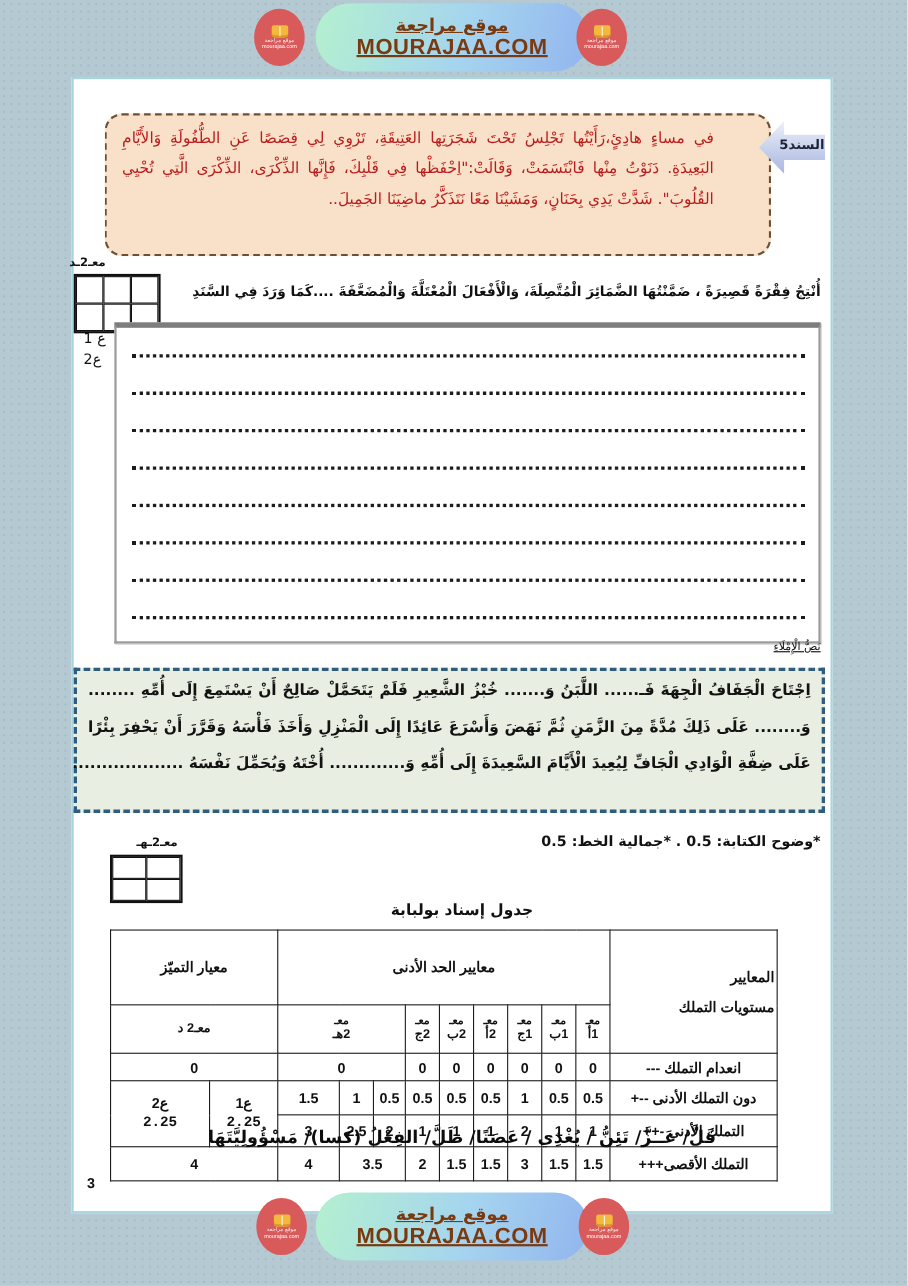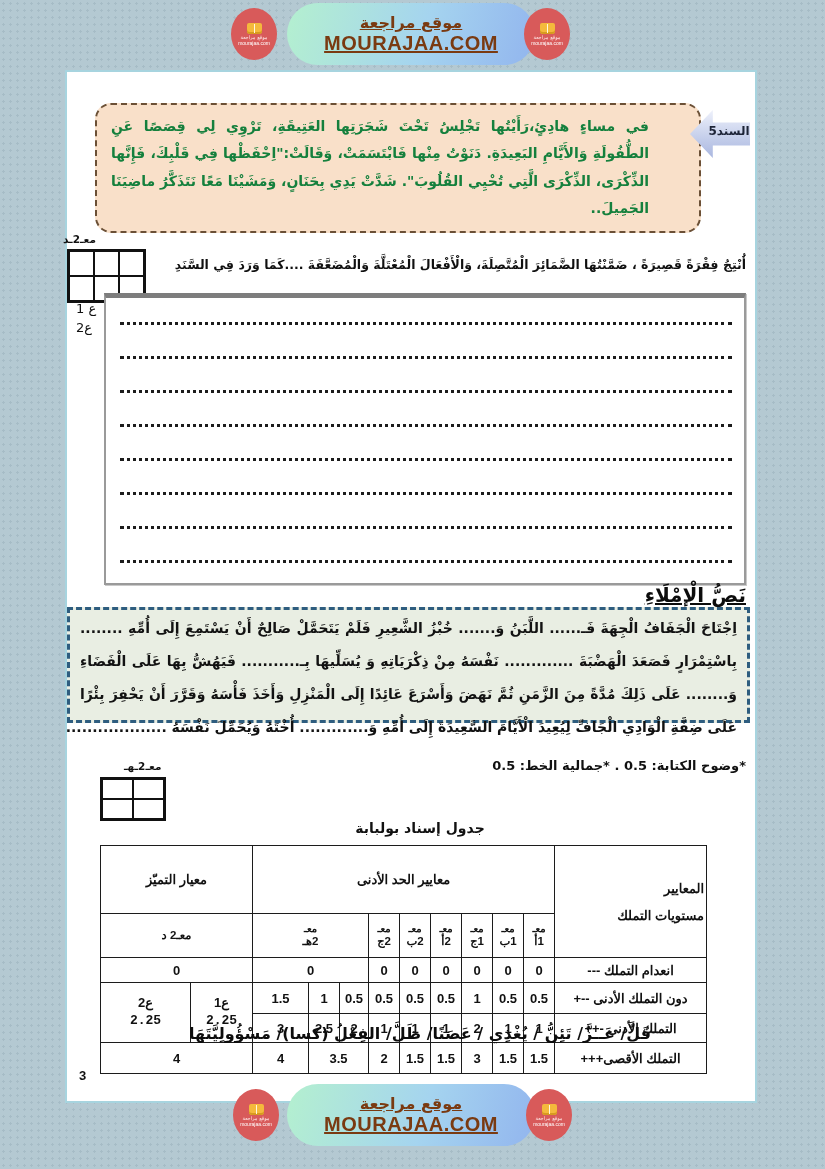--- a/index.html
+++ b/index.html
@@ -36,21 +36,21 @@
     box-shadow:inset 0 -2px 0 #d79a20; position:relative; }
   .badge-book::after { content:""; position:absolute; left:7px; top:1px; width:1px; height:9px; background:#fff7e0; }
   .badge-t1 { font-size:5px; color:#ffe9e9; direction:rtl; line-height:5px; }
   .badge-t2 { font-size:5px; color:#fff; font-family:"Liberation Sans",sans-serif; line-height:5px; }
   
   .sanad-box {
     position:absolute; left:95px; top:103px; width:606px; height:130px;
     background:#f9e0c9; border:2px dashed #6b5036; border-radius:16px;
     padding:8px 50px 4px 14px; direction:rtl;
   }
-  .sanad-text { font-size:14px; font-weight:bold; text-align:justify; line-height:1.95; color:#15803d; }
+  .sanad-text { font-size:14px; font-weight:normal; text-align:justify; line-height:1.95; color:#b91c1c; }
   .sanad-author { font-size:13px; font-weight:bold; text-align:left; margin-top:1px; }
   .sanad-tag {
     position:absolute; left:690px; top:110px; width:60px; height:48px;
     background:linear-gradient(180deg,#eef1fb 0%,#c3cdea 60%,#aab7e0 100%);
     clip-path:polygon(0% 50%, 38% 0%, 38% 26%, 100% 26%, 100% 74%, 38% 74%, 38% 100%);
     z-index:3;
   }
   .sanad-tag-label {
     position:absolute; left:707px; top:124px; width:44px; text-align:center;
     font-size:12px; font-weight:bold; color:#1d2438; direction:rtl; z-index:4;
@@ -68,25 +68,25 @@
     font-size:12.5px; font-weight:bold; white-space:nowrap; color:#101010;
   }
   .writing-box {
     position:absolute; left:104px; top:293px; width:642px; height:292px;
     background:#fff; border:2px solid #9a9a9a; border-top:5px solid #7d7d7d;
     box-shadow:1px 1px 0 #c9c9c9;
   }
   .dotline { position:absolute; left:14px; right:12px; height:0; border-bottom:3px dotted #1c1c1c; }
   
   .dict-title {
-    position:absolute; right:79px; top:583px; font-size:20px; font-weight:bold;
+    position:absolute; right:79px; top:583px; font-size:10px; font-weight:normal;
     direction:rtl; text-decoration:underline; color:#0c0c0c;
   }
   .dict-box {
-    position:absolute; left:67px; top:607px; width:683px; height:116px;
+    position:absolute; left:67px; top:607px; width:683px; height:132px;
     background:#e9eee3; border:3px dashed #2e5d7f; padding:2px 10px; direction:rtl;
   }
   .dict-line {
     font-size:14px; font-weight:bold; line-height:33px; white-space:nowrap;
     text-align:justify; text-align-last:justify; color:#121212;
   }
   .notes-line {
     position:absolute; right:79px; top:758px; direction:rtl; font-size:13px; font-weight:bold;
   }
   
@@ -162,21 +162,20 @@
   <div class="dotline" style="top:126px;"></div>
   <div class="dotline" style="top:160px;"></div>
   <div class="dotline" style="top:194px;"></div>
   <div class="dotline" style="top:228px;"></div>
   <div class="dotline" style="top:262px;"></div>
 </div>
 
 <div class="dict-title">نَصُّ الْإِمْلَاءِ</div>
 <div class="dict-box">
   <div class="dict-line">اِجْتَاحَ الْجَفَافُ الْجِهَةَ فَـ...... اللَّبَنُ وَ....... خُبْزُ الشَّعِيرِ فَلَمْ يَتَحَمَّلْ صَالِحٌ أَنْ يَسْتَمِعَ إِلَى أُمِّهِ ........</div>
-  <div class="dict-line">بِاسْتِمْرَارٍ فَصَعَدَ الْهَضْبَةَ ............. نَفْسَهُ مِنْ ذِكْرَيَاتِهِ وَ يُسَلِّيهَا بِـ........... فَيَهُشُّ بِهَا عَلَى الْفَضَاءِ</div>
   <div class="dict-line">وَ........ عَلَى ذَلِكَ مُدَّةً مِنَ الزَّمَنِ ثُمَّ نَهَضَ وَأَسْرَعَ عَائِدًا إِلَى الْمَنْزِلِ وَأَخَذَ فَأْسَهُ وَقَرَّرَ أَنْ يَحْفِرَ بِئْرًا</div>
   <div class="dict-line">عَلَى ضِفَّةِ الْوَادِي الْجَافِّ لِيُعِيدَ الْأَيَّامَ السَّعِيدَةَ إِلَى أُمِّهِ وَ............. أُخْتَهُ وَيُحَمِّلَ نَفْسَهُ ...................</div>
 </div>
 <div class="notes-line">*وضوح الكتابة: 0.5 . *جمالية الخط: 0.5</div>
 
 <div class="crit-label" style="left:124px; top:760px;">معـ2ـهـ</div>
 <div class="mini-grid grid2">
   <div></div>
     <div></div>
   <div></div>

